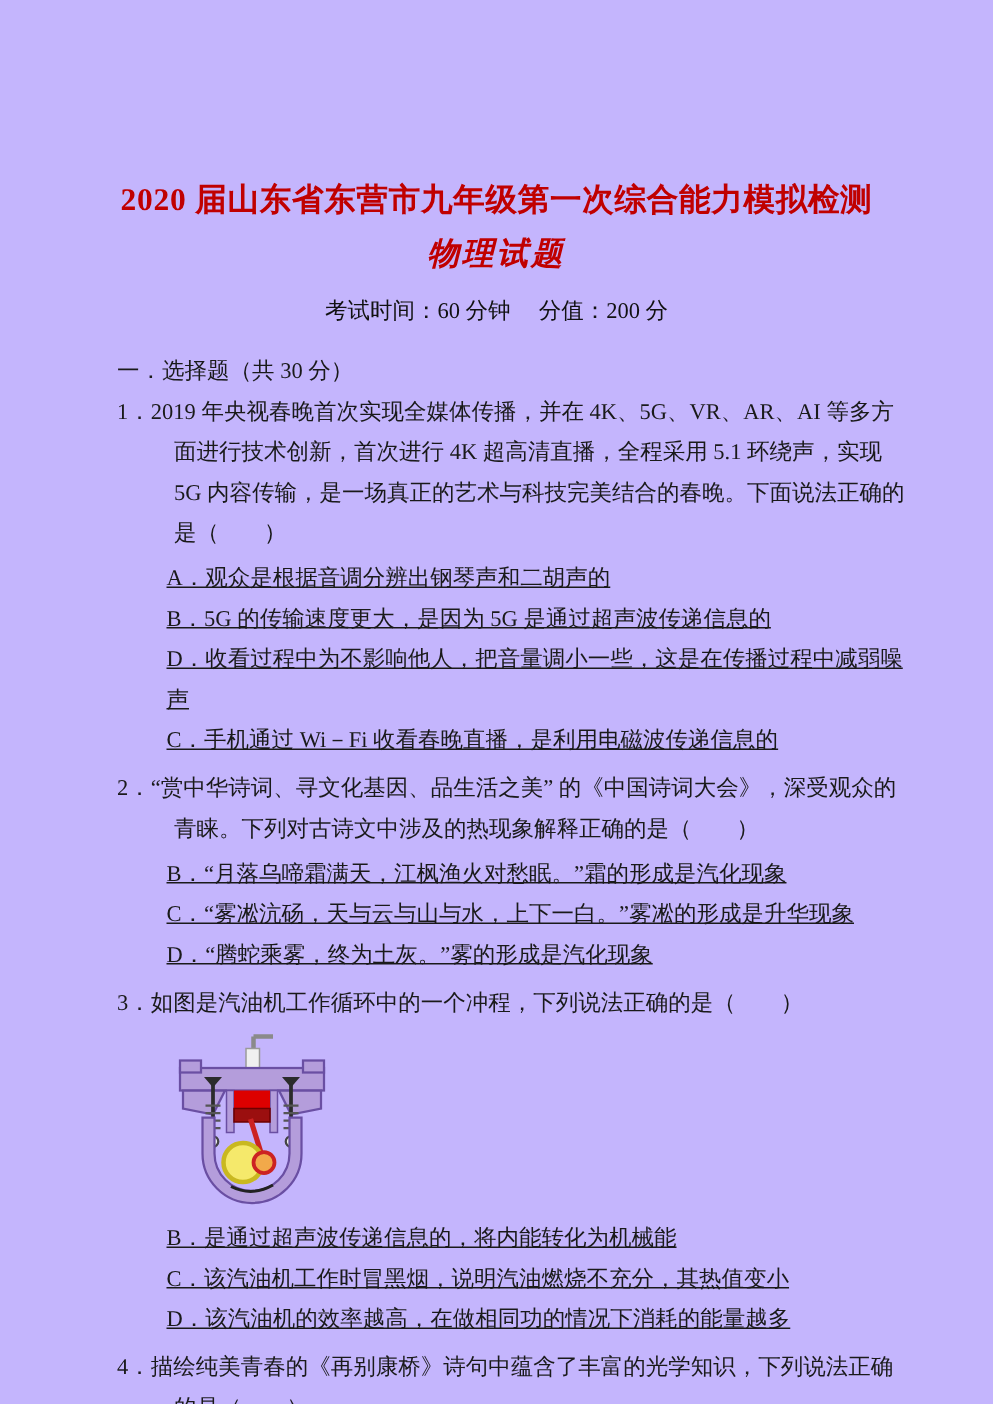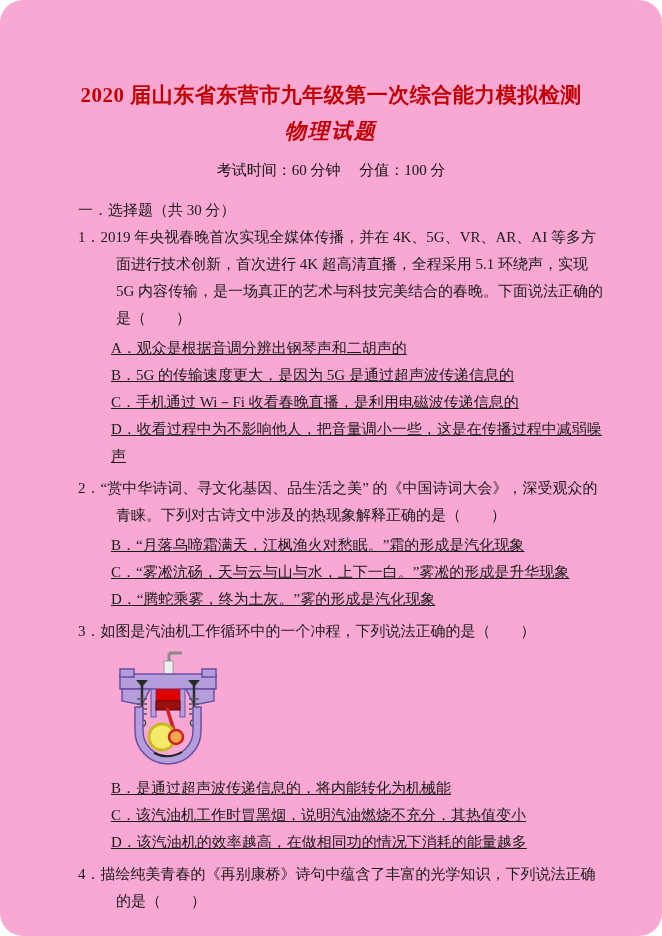--- a/index.html
+++ b/index.html
@@ -11,23 +11,22 @@
     width: 662px;
     height: 936px;
     overflow: hidden;
     font-family: "Liberation Serif", "DejaVu Serif", serif;
     color: #1a1a1a;
   }
   .page {
     box-sizing: border-box;
     width: 662px;
     height: 936px;
-    padding-top: 82px;
-    background: #f9a8d4;
-    border-radius: 23px;
+    padding-top: 120px;
+    background: #c4b5fd;
   }
   .center { text-align: center; }
   .exam-title {
     margin: 0;
     font-size: 21px;
     line-height: 26px;
     font-weight: bold;
     color: #c00000;
     letter-spacing: 0.5px;
   }
@@ -78,33 +77,33 @@
   }
   .figure-wrap svg { display: block; }
 </style>
 </head>
 <body>
 
 <div class="page">
 
   <div class="center exam-title">2020 届山东省东营市九年级第一次综合能力模拟检测</div>
   <div class="center exam-subtitle">物理试题</div>
-  <div class="center exam-info">考试时间：60 分钟     分值：100 分</div>
+  <div class="center exam-info">考试时间：60 分钟     分值：200 分</div>
 
   <div class="content">
 
     <div class="section-header">一．选择题（共 30 分）</div>
 
     <div class="question">
       <div class="q-stem"><span class="q-num">1．</span><span>2019 年央视春晚首次实现全媒体传播，并在 4K、5G、VR、AR、AI 等多方面进行技术创新，首次进行 4K 超高清直播，全程采用 5.1 环绕声，实现 5G 内容传输，是一场真正的艺术与科技完美结合的春晚。下面说法正确的是（        ）</span></div>
       <div class="q-options">
         <div class="q-option">A．观众是根据音调分辨出钢琴声和二胡声的</div>
         <div class="q-option">B．5G 的传输速度更大，是因为 5G 是通过超声波传递信息的</div>
+        <div class="q-option">D．收看过程中为不影响他人，把音量调小一些，这是在传播过程中减弱噪声</div>
         <div class="q-option">C．手机通过 Wi－Fi 收看春晚直播，是利用电磁波传递信息的</div>
-        <div class="q-option">D．收看过程中为不影响他人，把音量调小一些，这是在传播过程中减弱噪声</div>
       </div>
     </div>
 
     <div class="question">
       <div class="q-stem"><span class="q-num">2．</span><span>“赏中华诗词、寻文化基因、品生活之美” 的《中国诗词大会》，深受观众的青睐。下列对古诗文中涉及的热现象解释正确的是（        ）</span></div>
       <div class="q-options">
         <div class="q-option">B．“月落乌啼霜满天，江枫渔火对愁眠。”霜的形成是汽化现象</div>
         <div class="q-option">C．“雾凇沆砀，天与云与山与水，上下一白。”雾凇的形成是升华现象</div>
         <div class="q-option">D．“腾蛇乘雾，终为土灰。”雾的形成是汽化现象</div>
       </div>

